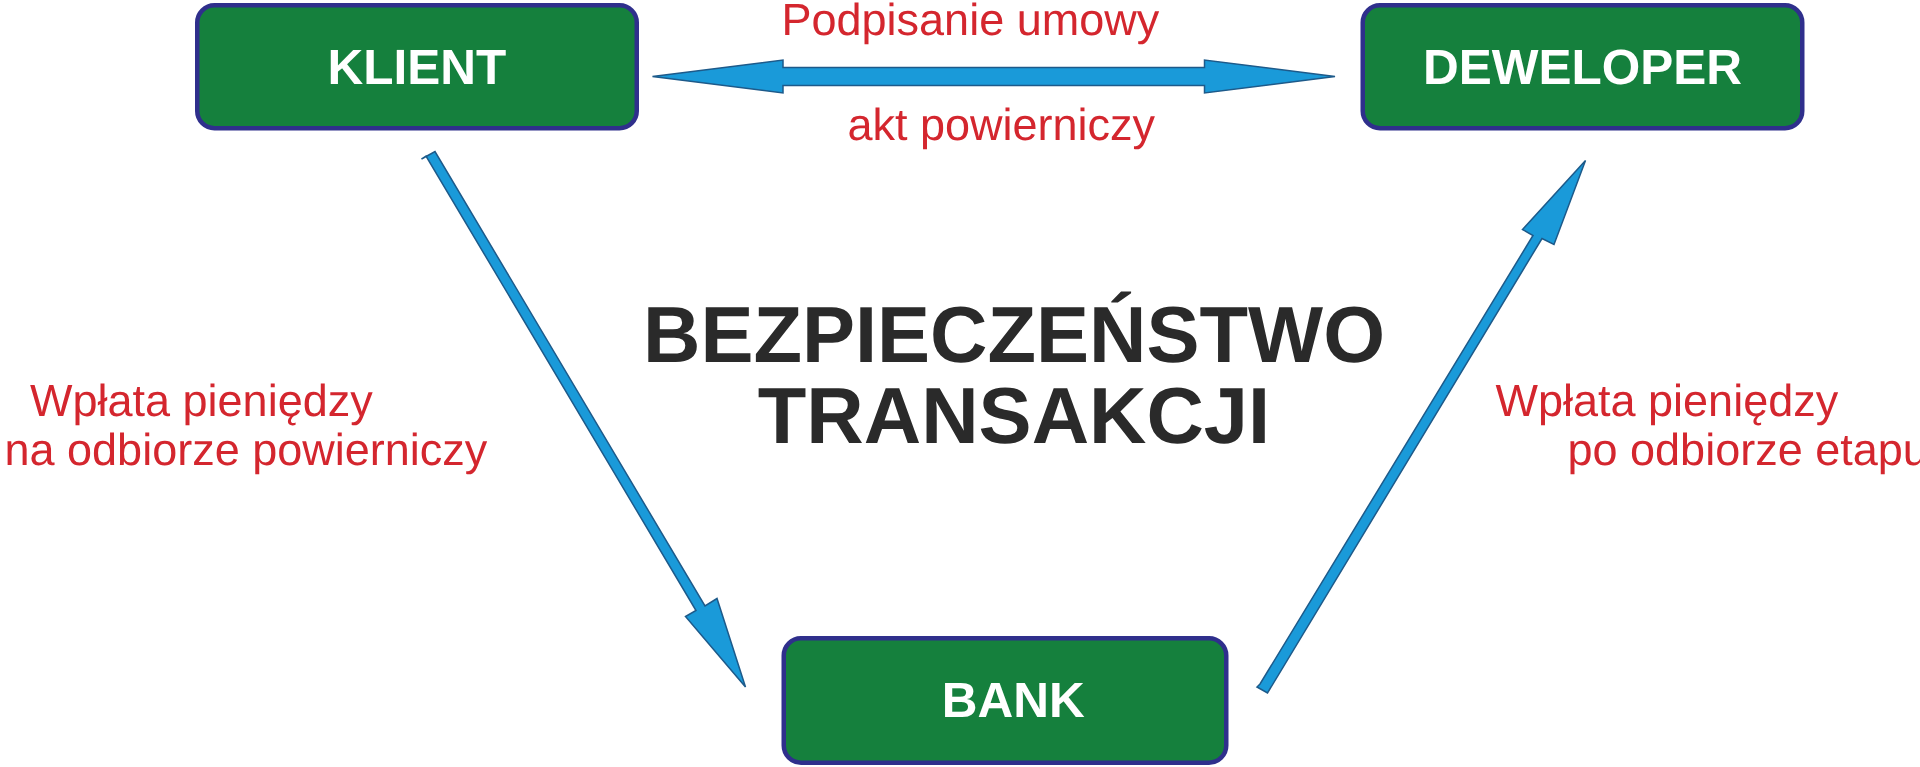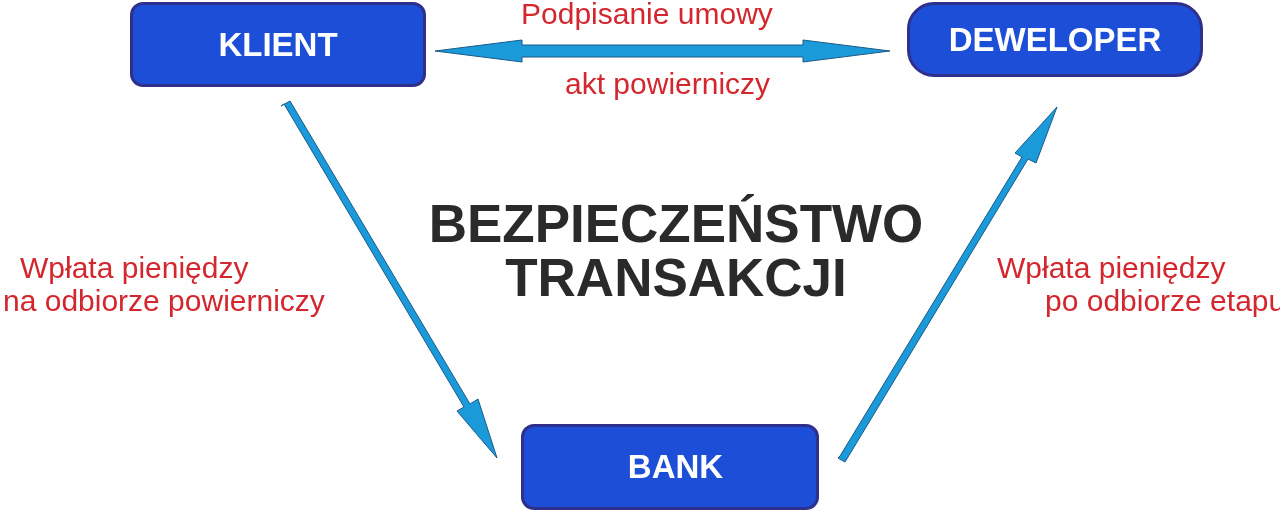--- a/index.html
+++ b/index.html
@@ -1,38 +1,38 @@
 <!DOCTYPE html>
 <html><head>
   <meta charset="utf-8">
   <style>
     html, body { margin: 0; padding: 0; }
     body { width: 1280px; height: 511px; background: #ffffff; position: relative; overflow: hidden; font-family: "Liberation Sans", sans-serif; }
-    .node { position: absolute; box-sizing: border-box; background: #1d4ed8; border: 3px solid #2f2f8c; border-radius: 13px; display: flex; align-items: center; justify-content: center; color: #ffffff; font-weight: bold; font-size: 33px; font-family: "Liberation Sans", sans-serif; }
+    .node { position: absolute; box-sizing: border-box; background: #15803d; border: 3px solid #2f2f8c; border-radius: 13px; display: flex; align-items: center; justify-content: center; color: #ffffff; font-weight: bold; font-size: 33px; font-family: "Liberation Sans", sans-serif; }
     .label { position: absolute; color: #d4262e; font-size: 30px; line-height: 32px; font-family: "Liberation Sans", sans-serif; white-space: nowrap; }
     .title { position: absolute; color: #2a2a2a; font-weight: bold; font-size: 53px; line-height: 54px; text-align: center; font-family: "Liberation Sans", sans-serif; white-space: nowrap; }
     svg.arrows { position: absolute; left: 0; top: 0; }
   </style>
 </head>
 <body>
 
 <svg class="arrows" width="1280" height="511" viewBox="0 0 1280 511">
 
   <polygon points="435,51 522,40 522,45 803,45 803,40 890,51 803,62 803,57 522,57 522,62" fill="#1a9ad9" stroke="#1d5a8a" stroke-width="1"></polygon>
 
   <polygon points="281,106 290,101 470,404 478,399 497,458 457,411 464,407 284,104" fill="#1a9ad9" stroke="#1d5a8a" stroke-width="1"></polygon>
 
   <polygon points="838,458 845,462 1028,159 1036,163 1057,107 1015,153 1022,157 840,456" fill="#1a9ad9" stroke="#1d5a8a" stroke-width="1"></polygon>
 </svg>
 
 <div class="node" style="left:130px; top:2px; width:296px; height:85px;">
   <span>KLIENT</span>
 </div>
 
-<div class="node" style="left:907px; top:2px; width:296px; height:75px;border-radius:27px;">
+<div class="node" style="left:907px; top:2px; width:296px; height:85px;">
   <span>DEWELOPER</span>
 </div>
 
 <div class="node" style="left:521px; top:424px; width:298px; height:86px;padding-left:11px;">
   <span>BANK</span>
 </div>
 
 <div class="label" style="left:521px; top:-2px;">Podpisanie umowy</div>
 <div class="label" style="left:565px; top:68px;">akt powierniczy</div>
 

